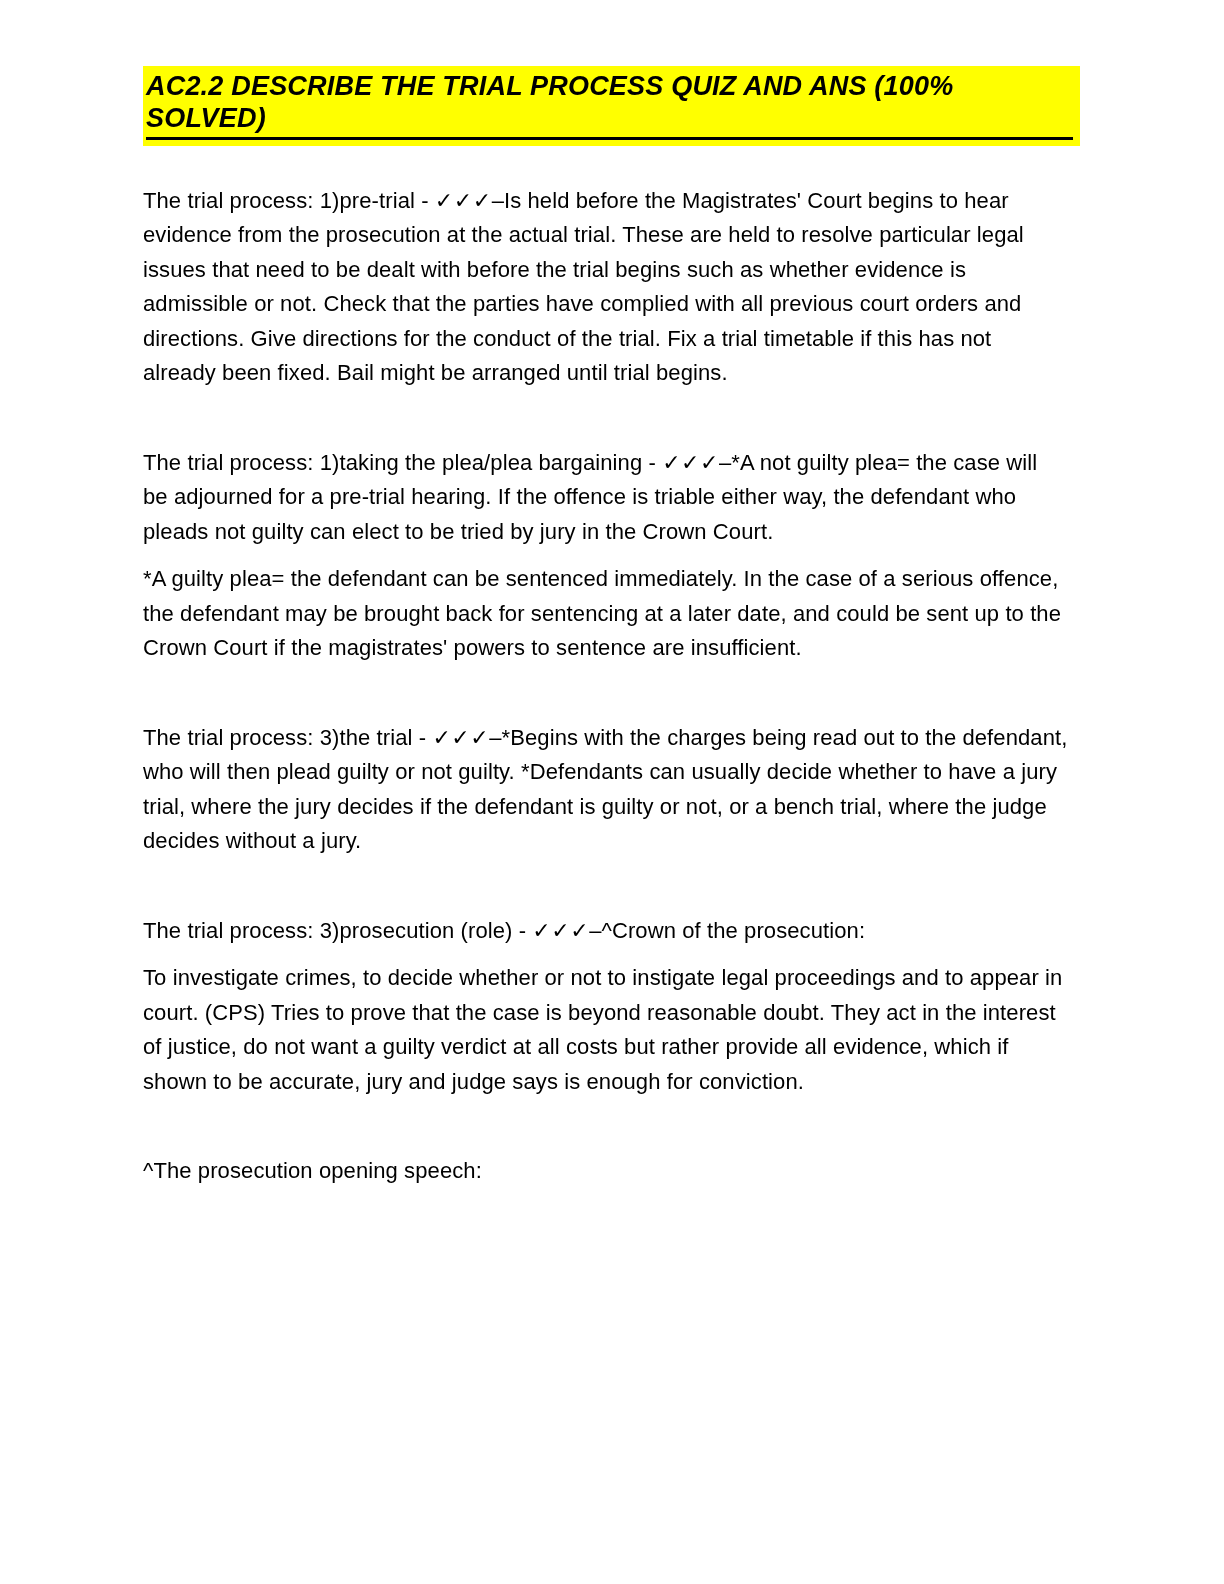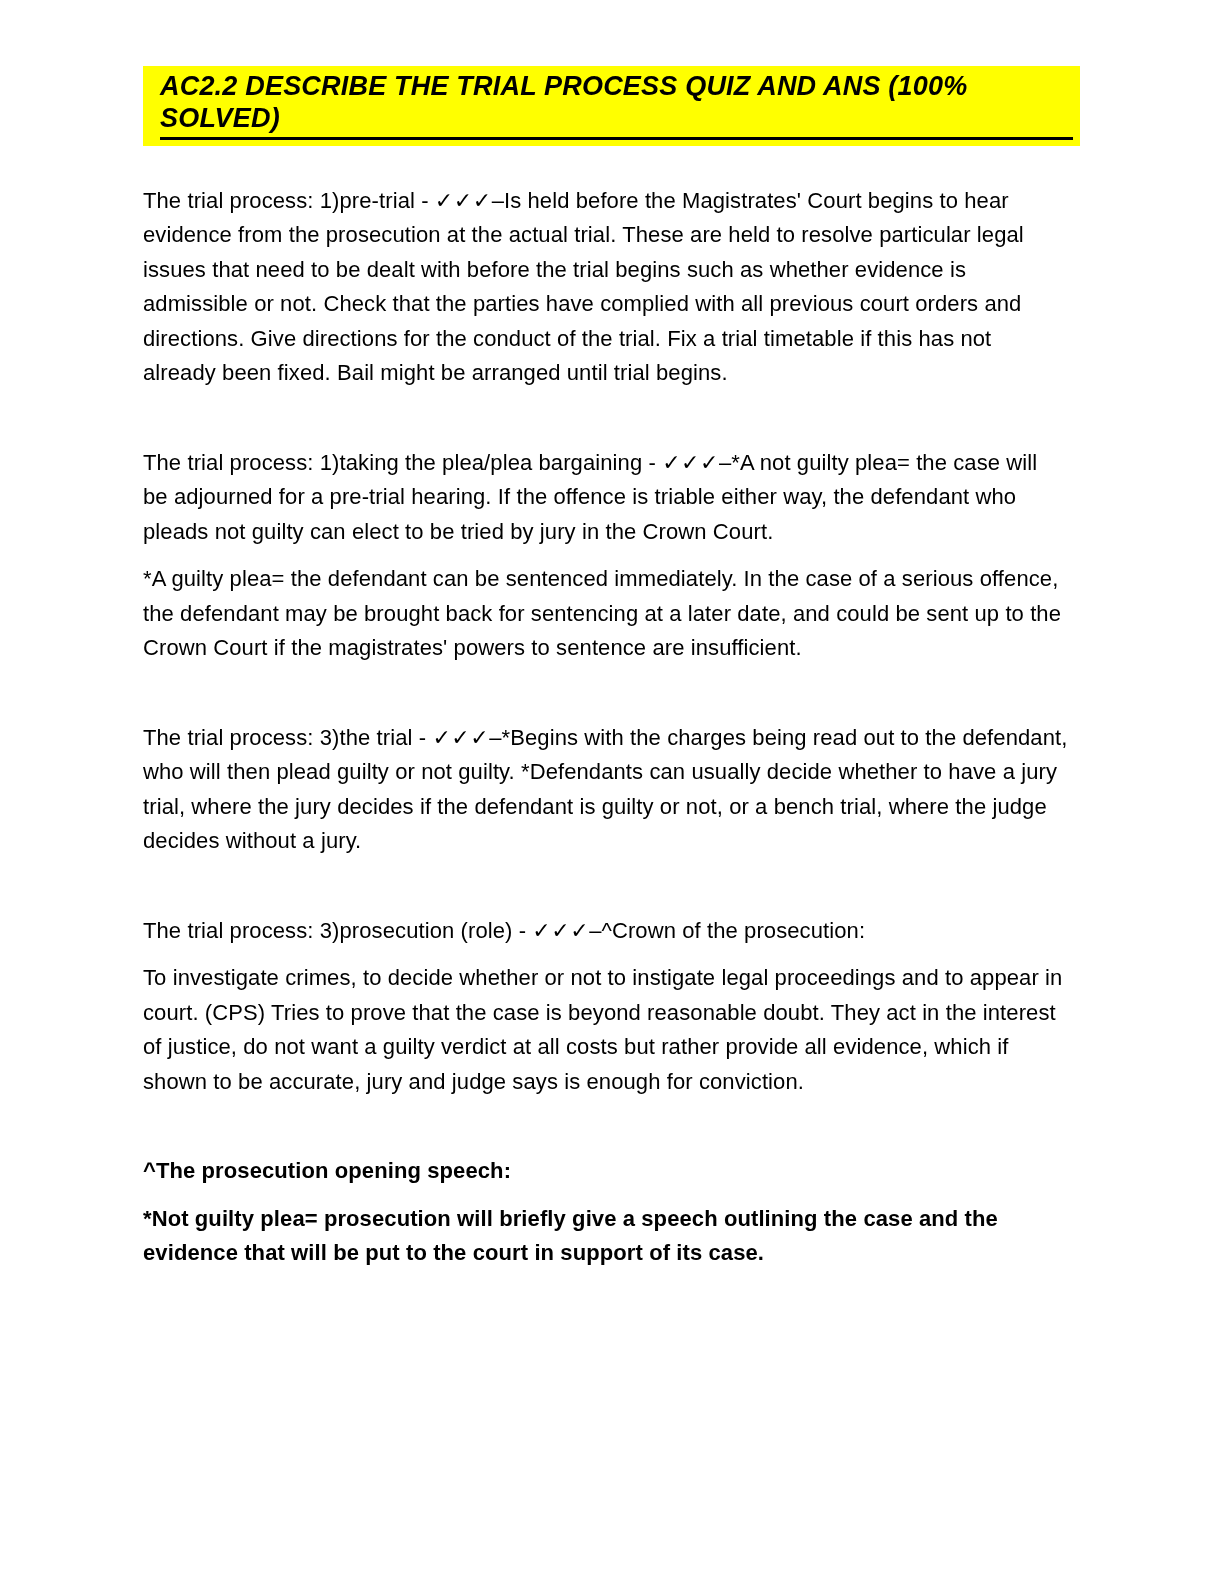--- a/index.html
+++ b/index.html
@@ -25,35 +25,34 @@
   h1.doc-title {
     margin: 0 0 38px 0;
     font-size: 27px;
     line-height: 1.2;
     font-weight: bold;
     font-style: italic;
   }
   .hl {
     display: inline-block;
     background: #ffff00;
-    padding: 4px 7px 6px 17px;
+    padding: 4px 7px 6px 3px;
   }
   .hl-inner {
     display: inline-block;
     border-bottom: 3px solid #000000;
     padding-bottom: 2px;
     letter-spacing: 0.2px;
   }
   .doc-body { }
   .section {
     margin: 0 12px 55px 0;
   }
   .section:last-child {
     margin-bottom: 0;
-    font-weight: bold;
   }
   p.para {
     margin: 0 0 13px 0;
     font-size: 22px;
     line-height: 34.5px;
     color: #000000;
     letter-spacing: 0.1px;
   }
   .bold-run {
     font-weight: bold;
@@ -79,16 +78,15 @@
       </div>
       <div class="section">
         <p class="para"><span class="text-run">The trial process: 3)the trial - </span><span class="bold-run">✓✓✓</span><span class="text-run">–*Begins with the charges being read out to the defendant, who will then plead guilty or not guilty. *Defendants can usually decide whether to have a jury trial, where the jury decides if the defendant is guilty or not, or a bench trial, where the judge decides without a jury.</span></p>
       </div>
       <div class="section">
         <p class="para"><span class="text-run">The trial process: 3)prosecution (role) - </span><span class="bold-run">✓✓✓</span><span class="text-run">–^Crown of the prosecution:</span></p>
         <p class="para"><span class="text-run">To investigate crimes, to decide whether or not to instigate legal proceedings and to appear in court. (CPS) Tries to prove that the case is beyond reasonable doubt. They act in the interest of justice, do not want a guilty verdict at all costs but rather provide all evidence, which if shown to be accurate, jury and judge says is enough for conviction.</span></p>
       </div>
       <div class="section">
         <p class="para"><span class="text-run">^The prosecution opening speech:</span></p>
-        <p class="para"><span class="text-run">*Not guilty plea= prosecution will briefly give a speech outlining the case and the evidence that will be put to the court in support of its case.</span></p>
       </div>
     </div>
 </div>
 
 </body></html>

